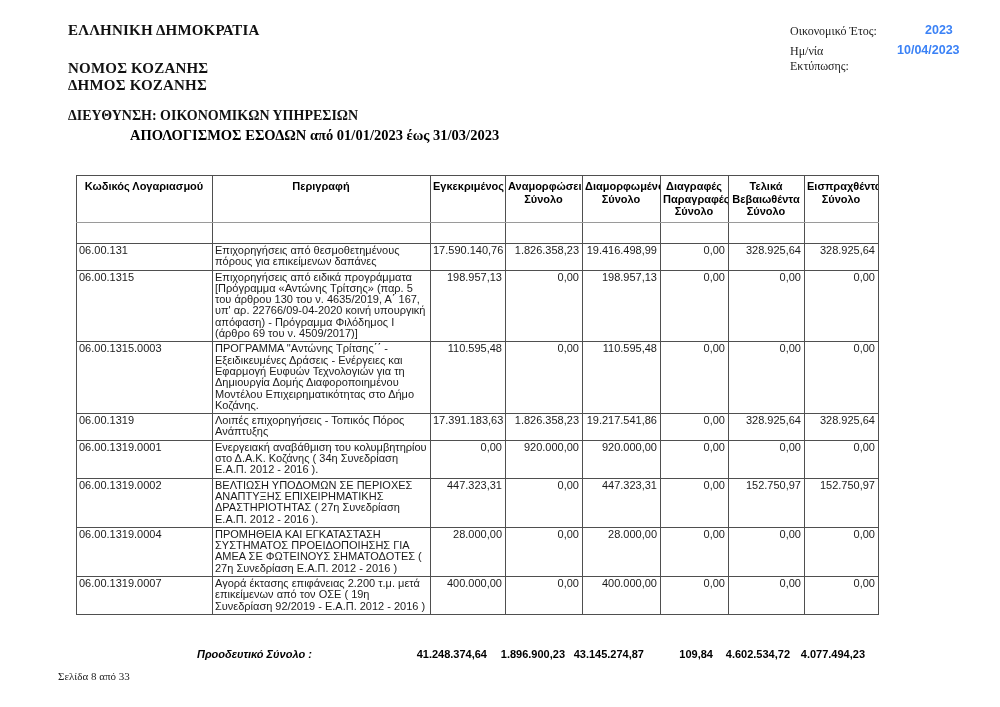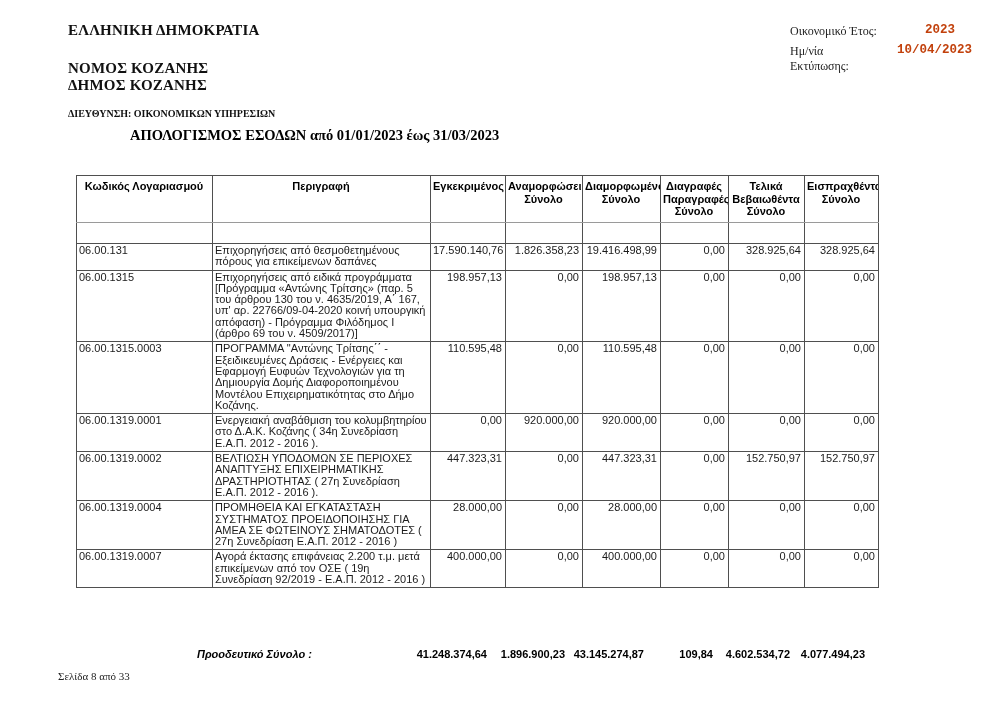--- a/index.html
+++ b/index.html
@@ -3,25 +3,25 @@
 <meta charset="utf-8">
 <style>
   html,body{margin:0;padding:0;}
   body{
     width:1000px;height:707px;background:#ffffff;position:relative;
     font-family:"Liberation Sans",sans-serif;color:#1a1a1a;overflow:hidden;
   }
   .abs{position:absolute;}
   
   .org-line{font-family:"Liberation Serif",serif;font-weight:bold;font-size:15px;letter-spacing:.2px;color:#111;}
-  .dept-line{font-family:"Liberation Serif",serif;font-weight:bold;font-size:10px;color:#111;text-align:center;}
+  .dept-line{font-family:"Liberation Serif",serif;font-weight:bold;font-size:14px;color:#111;text-align:center;}
   .report-title{font-family:"Liberation Serif",serif;font-weight:bold;font-size:14.5px;color:#000000;text-align:left;}
   
   .meta-label{font-family:"Liberation Serif",serif;font-size:12px;color:#222;}
-  .meta-value{font-family:Liberation Mono, monospace;font-size:12.5px;font-weight:bold;color:#c2410c;}
+  .meta-value{font-family:Liberation Sans, sans-serif;font-size:12.5px;font-weight:bold;color:#3b82f6;}
   
   table.report{
     position:absolute;left:76px;top:175px;width:803px;
     border-collapse:collapse;table-layout:fixed;
     font-size:11px;line-height:11.3px;
   }
   table.report th,table.report td{
     border:1px solid #4f4f4f;vertical-align:top;
     padding:1px 3px 2px 2px;overflow:hidden;
   }
@@ -124,20 +124,30 @@
         <td class="code">06.00.1315.0003</td>
         <td>ΠΡΟΓΡΑΜΜΑ "Αντώνης Τρίτσης΄΄ - Εξειδικευμένες Δράσεις - Ενέργειες και Εφαρμογή Ευφυών Τεχνολογιών για τη Δημιουργία Δομής Διαφοροποιημένου Μοντέλου Επιχειρηματικότητας στο Δήμο Κοζάνης.</td>
         <td class="num">110.595,48</td>
         <td class="num">0,00</td>
         <td class="num">110.595,48</td>
         <td class="num">0,00</td>
         <td class="num">0,00</td>
         <td class="num">0,00</td>
       </tr>
       <tr>
+        <td class="code">06.00.1319</td>
+        <td>Λοιπές επιχορηγήσεις - Τοπικός Πόρος Ανάπτυξης</td>
+        <td class="num">17.391.183,63</td>
+        <td class="num">1.826.358,23</td>
+        <td class="num">19.217.541,86</td>
+        <td class="num">0,00</td>
+        <td class="num">328.925,64</td>
+        <td class="num">328.925,64</td>
+      </tr>
+      <tr>
         <td class="code">06.00.1319.0001</td>
         <td>Ενεργειακή αναβάθμιση του κολυμβητηρίου στο Δ.Α.Κ. Κοζάνης ( 34η  Συνεδρίαση Ε.Α.Π. 2012 - 2016 ).</td>
         <td class="num">0,00</td>
         <td class="num">920.000,00</td>
         <td class="num">920.000,00</td>
         <td class="num">0,00</td>
         <td class="num">0,00</td>
         <td class="num">0,00</td>
       </tr>
       <tr>

